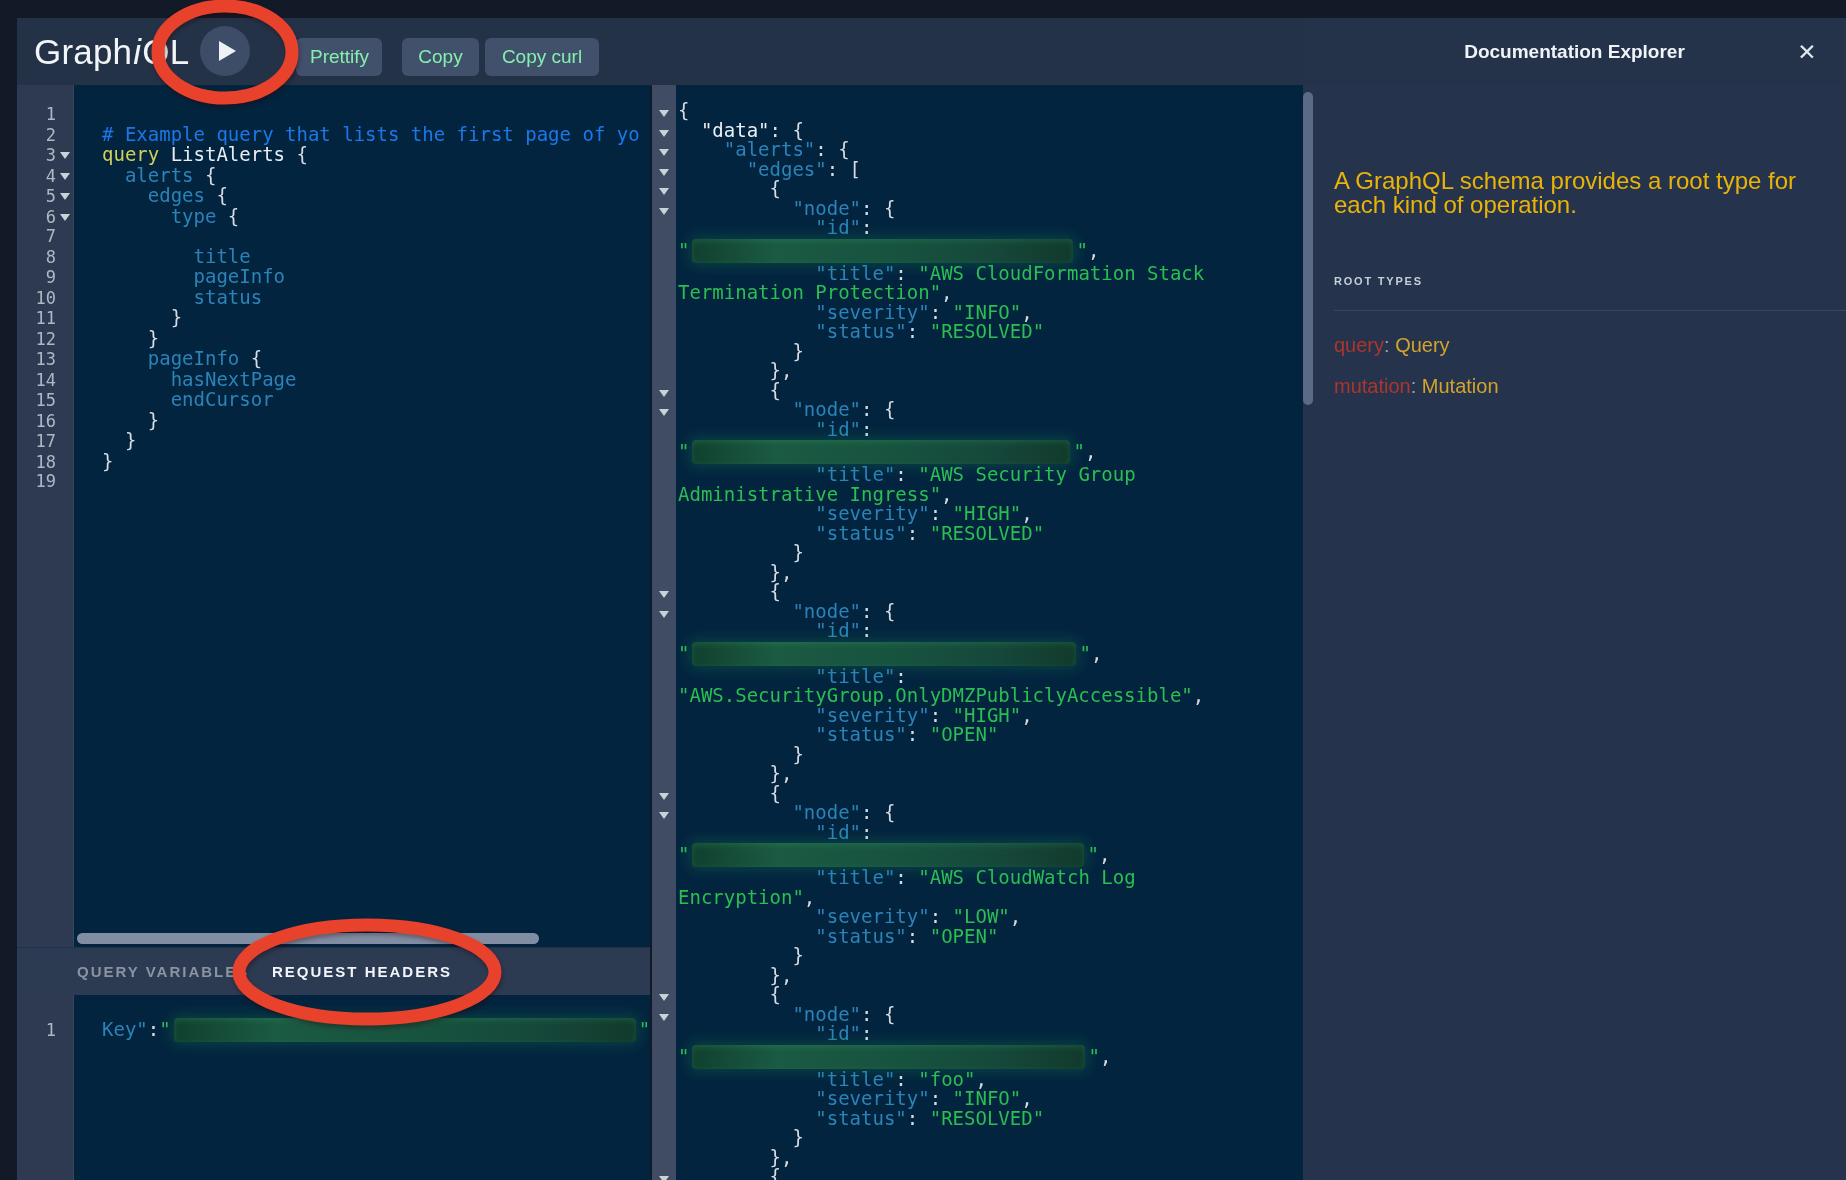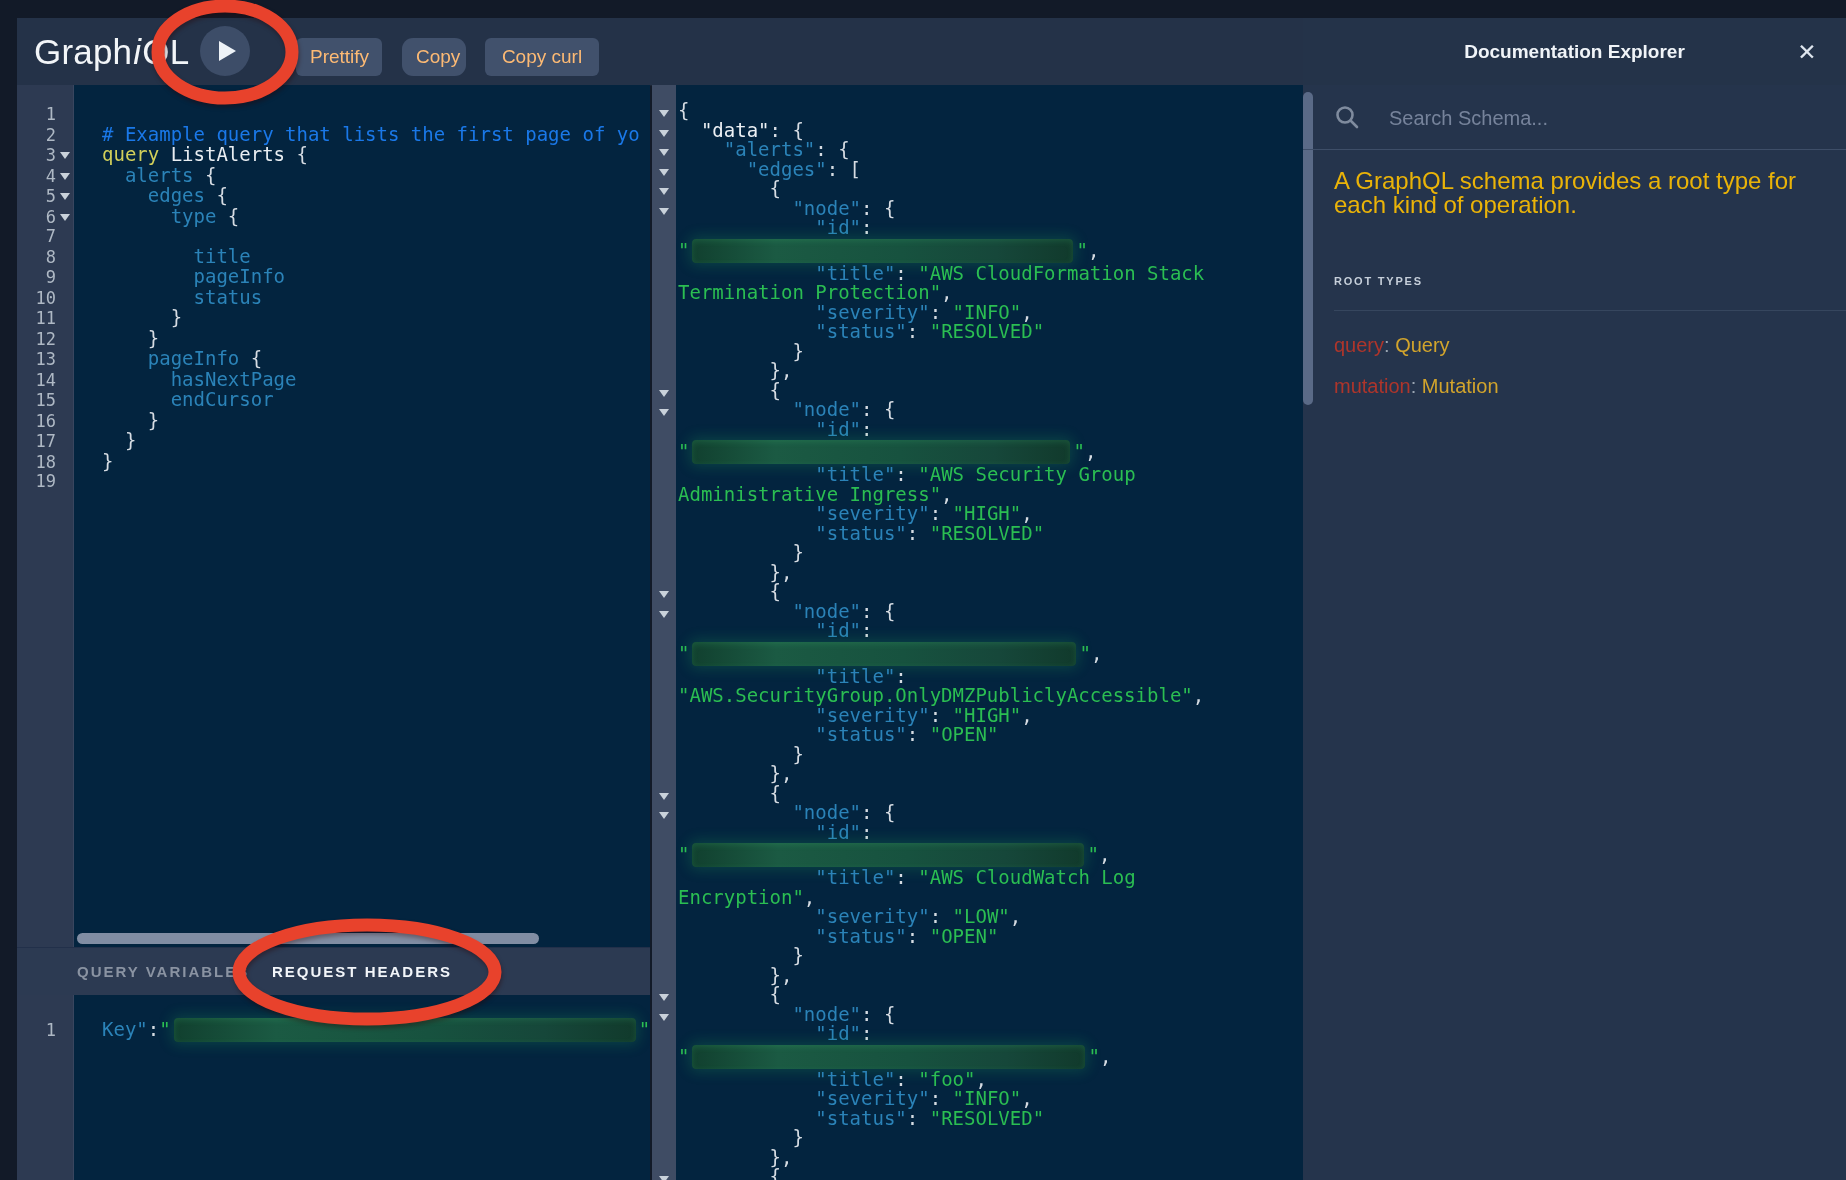--- a/index.html
+++ b/index.html
@@ -7,23 +7,23 @@
     width:1846px;height:1180px;position:relative;overflow:hidden;
     background:#121A28;font-family:"Liberation Sans",sans-serif;
     -webkit-font-smoothing:antialiased;
   }
   
   .toolbar{position:absolute;left:17px;top:18px;width:1286px;height:67px;background:#243248;border-bottom:1px solid #1A2434;}
   .logo{position:absolute;left:17px;top:0;height:67px;line-height:67px;color:#F2F5F8;font-size:35px;font-weight:400;letter-spacing:.2px;}
   .logo i{font-style:italic;margin:0 1px;}
   .play-btn{position:absolute;left:183px;top:8px;width:50px;height:50px;border-radius:50%;background:#3D4D68;border:none;cursor:pointer;}
   .play-btn .tri-play{position:absolute;left:19px;top:15px;width:0;height:0;border-left:17px solid #EDF2F7;border-top:10px solid transparent;border-bottom:10px solid transparent;}
-  .tbtn{position:absolute;top:20px;height:38px;background:#41516C;border:none;border-radius:6px;color:#fdba74;font-size:19px;font-family:"Liberation Sans",sans-serif;padding:0 14px;cursor:pointer;}
+  .tbtn{position:absolute;top:20px;height:38px;background:#41516C;border:none;border-radius:6px;color:#86efac;font-size:19px;font-family:"Liberation Sans",sans-serif;padding:0 14px;cursor:pointer;}
   .tbtn.prettify{left:279px;width:86px;}
-  .tbtn.copy{left:385px;width:64px;border-radius:11px;}
+  .tbtn.copy{left:385px;width:77px;}
   .tbtn.copycurl{left:468px;width:114px;}
   
   .pane{position:absolute;background:#03243F;overflow:hidden;}
   .query-pane{left:17px;top:85px;width:633px;height:862px;}
   .resp-pane{left:652px;top:85px;width:651px;height:1095px;}
   .headers-pane{left:17px;top:995px;width:633px;height:185px;}
   .gutter-bg{position:absolute;left:0;top:0;bottom:0;width:56px;background:#2D3A52;border-right:1px solid #39465F;}
   .resp-pane .gutter-bg{width:24px;background:#3F4C64;border-right:none;}
   .code-area{position:relative;z-index:1;padding-top:20px;font-family:"DejaVu Sans Mono","Liberation Mono",monospace;font-size:19px;line-height:19.5px;}
   .resp-pane .code-area{padding-top:16px;}
@@ -615,27 +615,20 @@
           <span class="num">1</span>
           <span class="fold-slot"></span>
         </span>
         <span class="code"><span class="c-k">Key"</span><span class="c-p">:</span><span class="c-s">"</span><span class="redbar" style="width: 462px;"></span><span class="c-s">"</span></span>
       </div>
     </div>
 </div>
 
 <div class="doc-panel">
   <div class="doc-thumb"></div>
-  <div class="search-row">
-    <svg class="search-icon" width="26" height="26" viewBox="0 0 26 26">
-      <circle cx="11" cy="11" r="7.5" fill="none" stroke="#7F8B9E" stroke-width="2.6"></circle>
-      <line x1="16.5" y1="16.5" x2="23" y2="23" stroke="#7F8B9E" stroke-width="2.6" stroke-linecap="round"></line>
-    </svg>
-    <input class="search-input" type="text" placeholder="Search Schema..." style="">
-  </div>
   <div class="doc-intro">A GraphQL schema provides a root type for each kind of operation.</div>
   <div class="root-label">ROOT TYPES</div>
   <div class="doc-divider"></div>
   <div class="rt-row q">
     <span class="rt-name">query</span><span class="rt-colon">:</span><span class="rt-type"> Query</span>
   </div>
   <div class="rt-row m">
     <span class="rt-name">mutation</span><span class="rt-colon">:</span><span class="rt-type"> Mutation</span>
   </div>
 </div>

